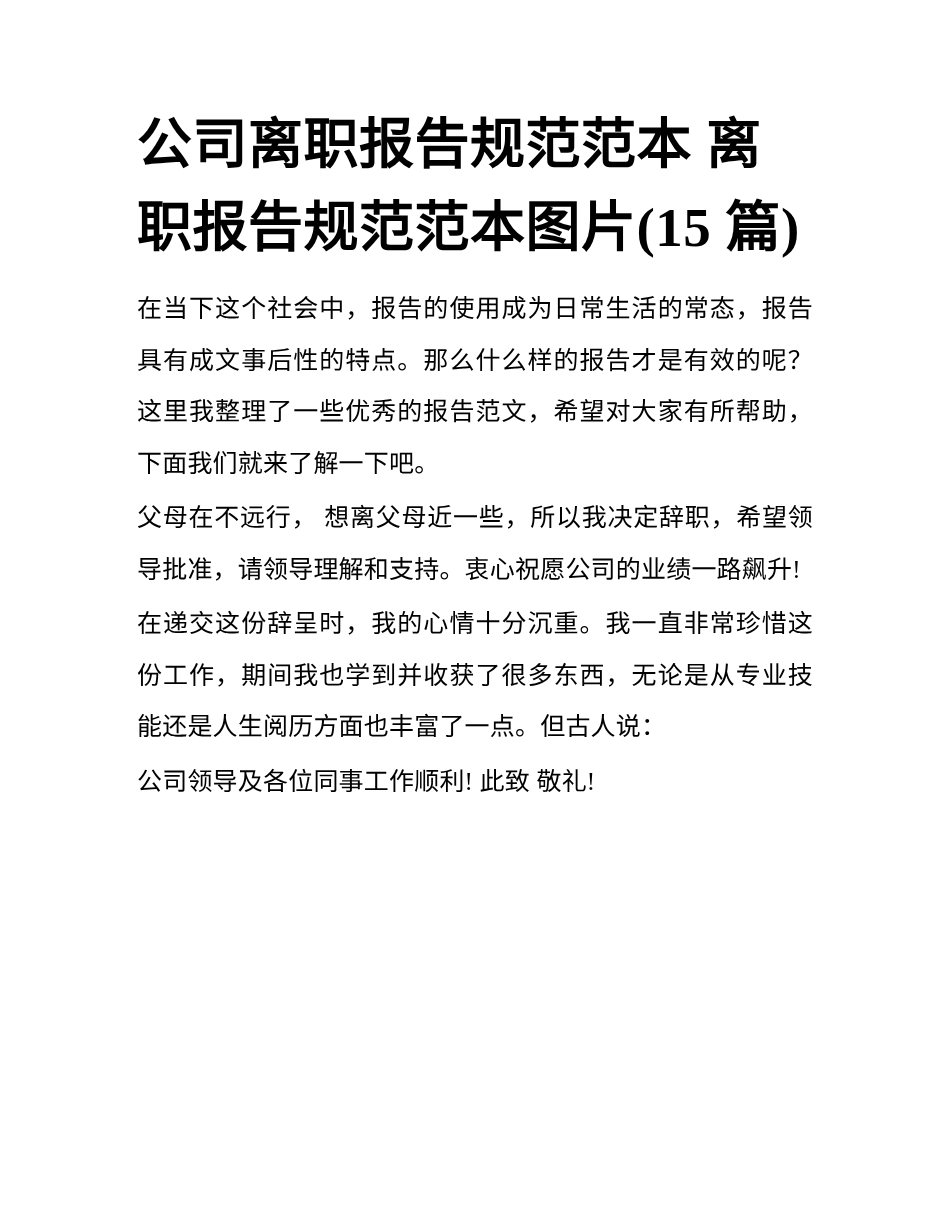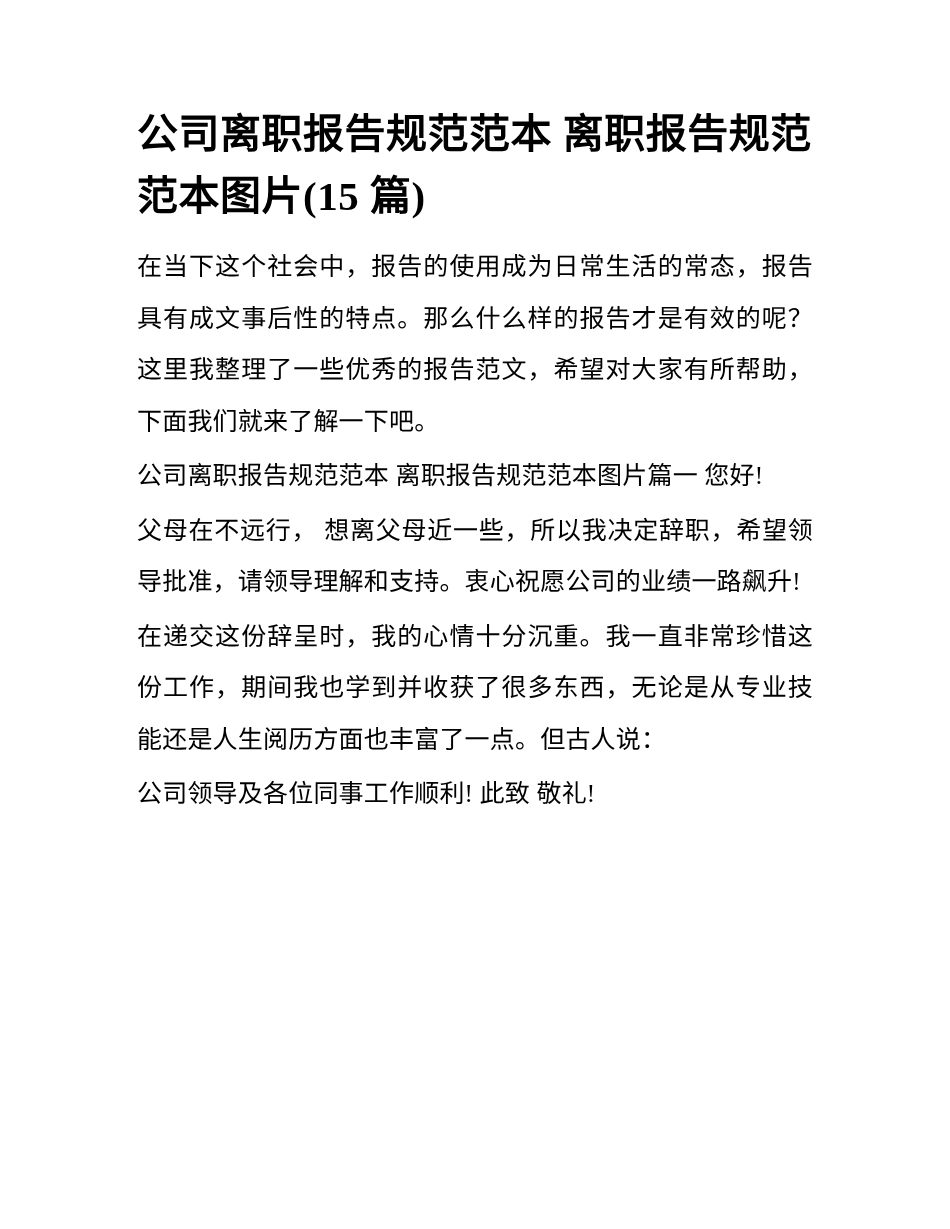--- a/index.html
+++ b/index.html
@@ -19,21 +19,21 @@
   }
   .content {
     position: absolute;
     left: 137px;
     top: 104px;
     width: 676px;
   }
   .doc-title {
     font-family: "Liberation Serif", "DejaVu Serif", serif;
     font-weight: bold;
-    font-size: 41px;
+    font-size: 55px;
     line-height: 1.50;
     letter-spacing: 0.5px;
     margin: 0 0 14px 0;
     color: #000000;
   }
   .para {
     font-size: 25px;
     line-height: 2.06;
     margin: 0 0 3px 0;
     text-align: justify;
@@ -45,18 +45,17 @@
     margin-bottom: 0;
   }
 </style>
 </head>
 <body>
 
 <div class="page">
   <div class="content">
     <h1 class="doc-title">公司离职报告规范范本 离职报告规范范本图片(15 篇)</h1>
     <p class="para">在当下这个社会中，报告的使用成为日常生活的常态，报告具有成文事后性的特点。那么什么样的报告才是有效的呢？这里我整理了一些优秀的报告范文，希望对大家有所帮助，下面我们就来了解一下吧。</p>
-    <p class="para">公司离职报告规范范本 离职报告规范范本图片篇一 您好!</p>
     <p class="para">父母在不远行， 想离父母近一些，所以我决定辞职，希望领导批准，请领导理解和支持。衷心祝愿公司的业绩一路飙升!</p>
     <p class="para">在递交这份辞呈时，我的心情十分沉重。我一直非常珍惜这份工作，期间我也学到并收获了很多东西，无论是从专业技能还是人生阅历方面也丰富了一点。但古人说：</p>
     <p class="para tight">公司领导及各位同事工作顺利! 此致 敬礼!</p>
   </div>
 </div>
 
 </body></html>

